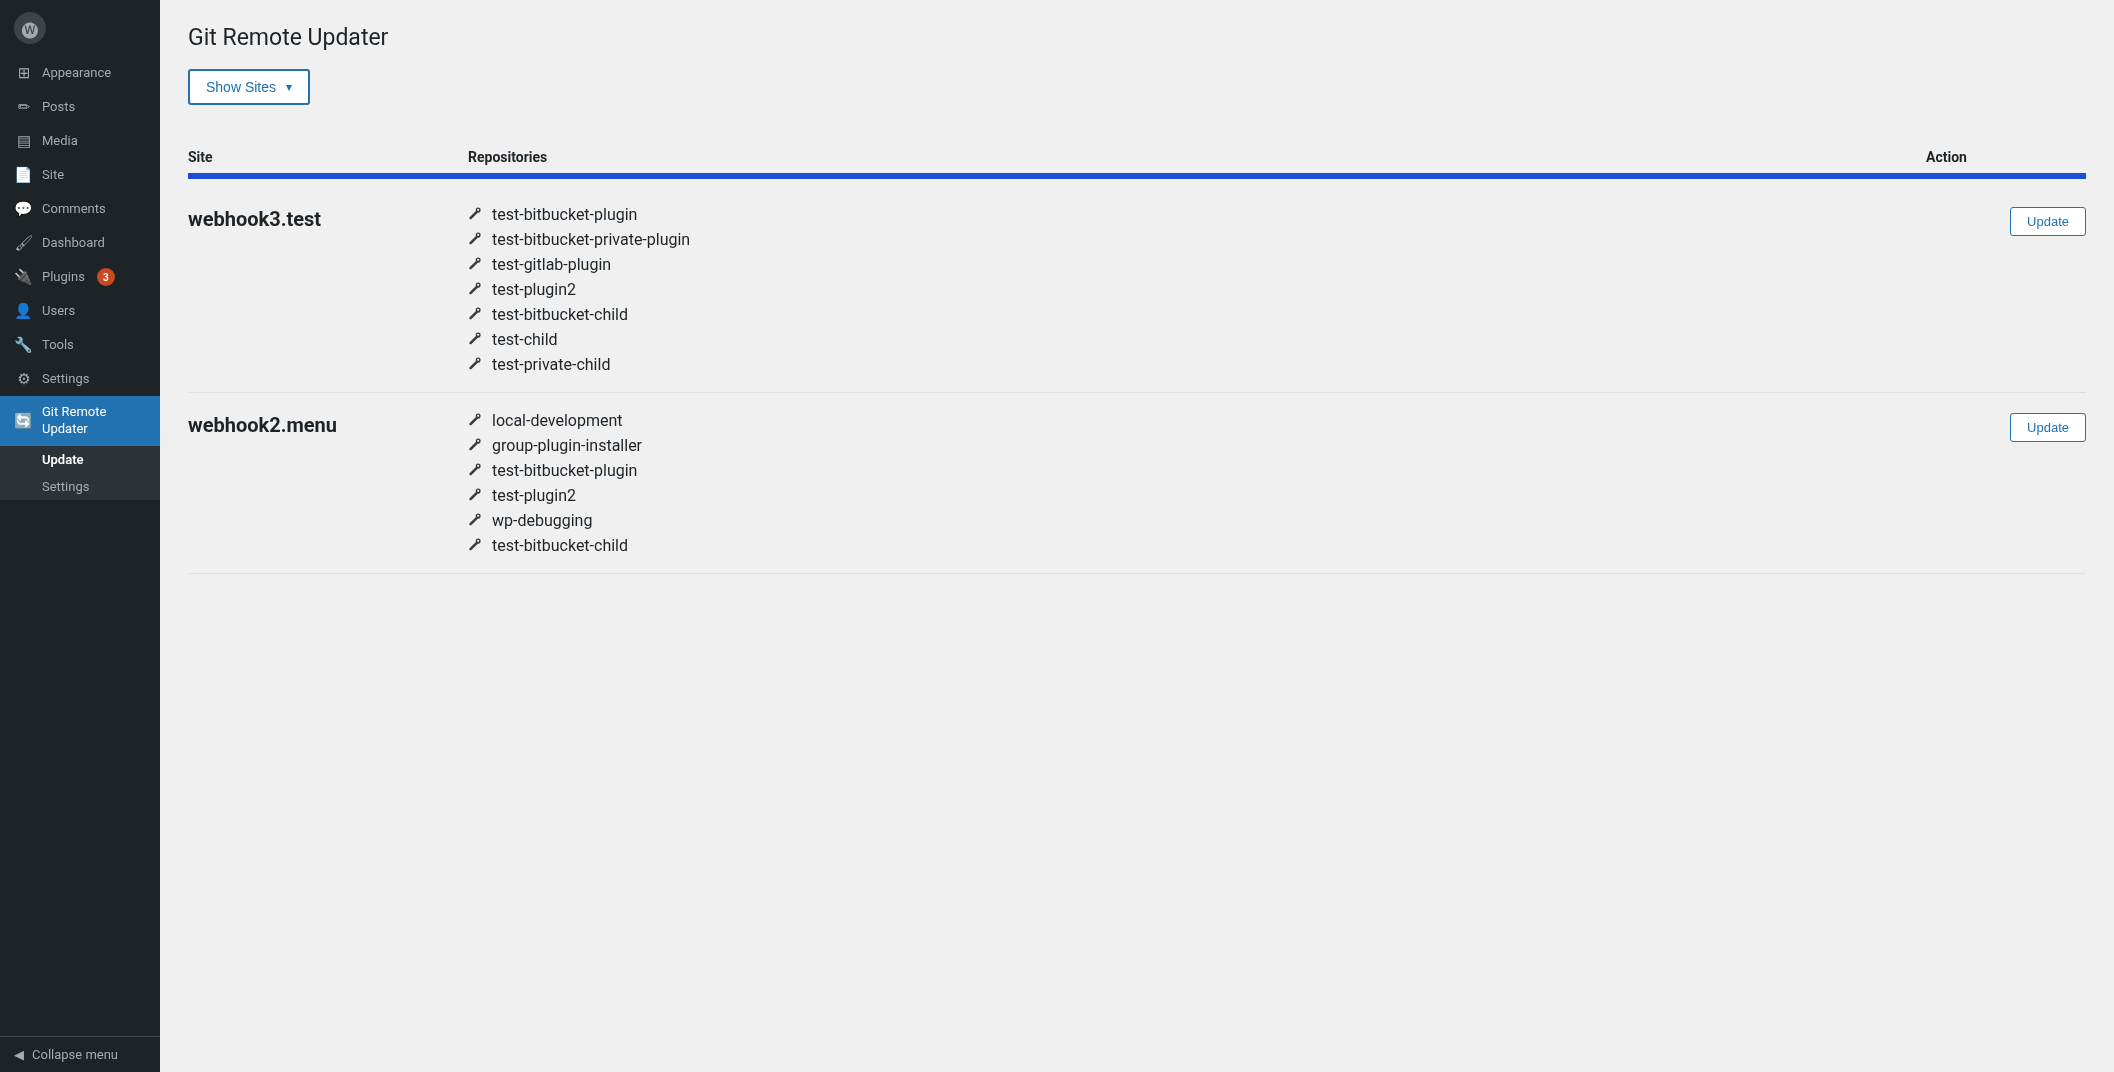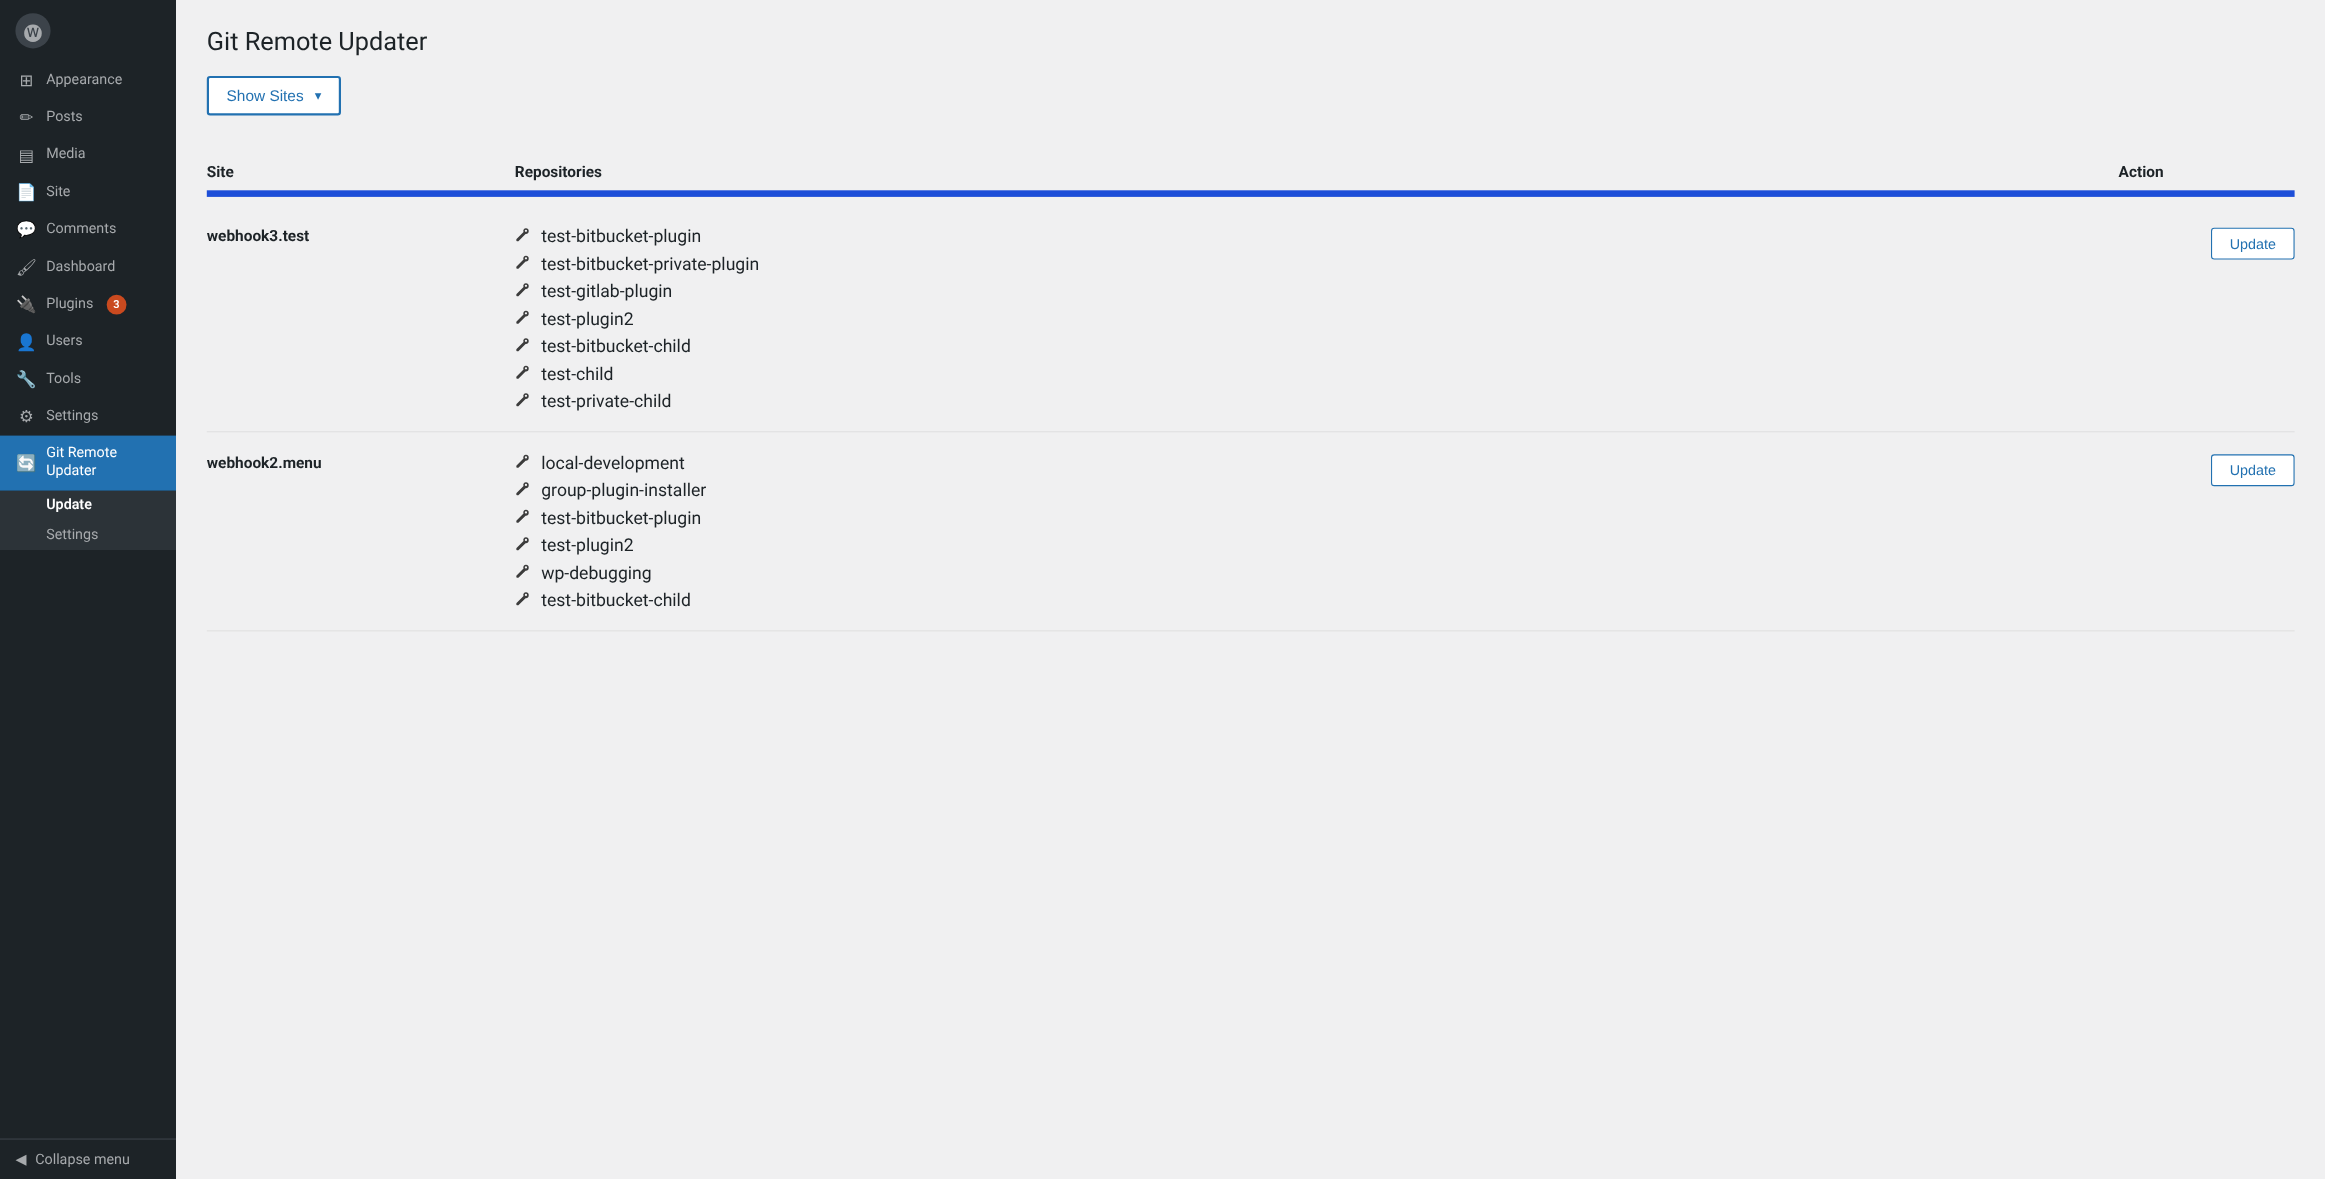--- a/index.html
+++ b/index.html
@@ -115,21 +115,21 @@
     }
 
     .site-row {
       display: grid;
       grid-template-columns: 280px 1fr 160px;
       padding: 18px 0;
       border-bottom: 1px solid #e0e0e0;
       align-items: start;
     }
     .site-name {
-      font-size: 14px;
+      font-size: 20px;
       font-weight: 700;
       color: #1d2327;
       padding-top: 2px;
     }
     .repo-list {
       display: flex;
       flex-direction: column;
       gap: 6px;
     }
     .repo-item {

